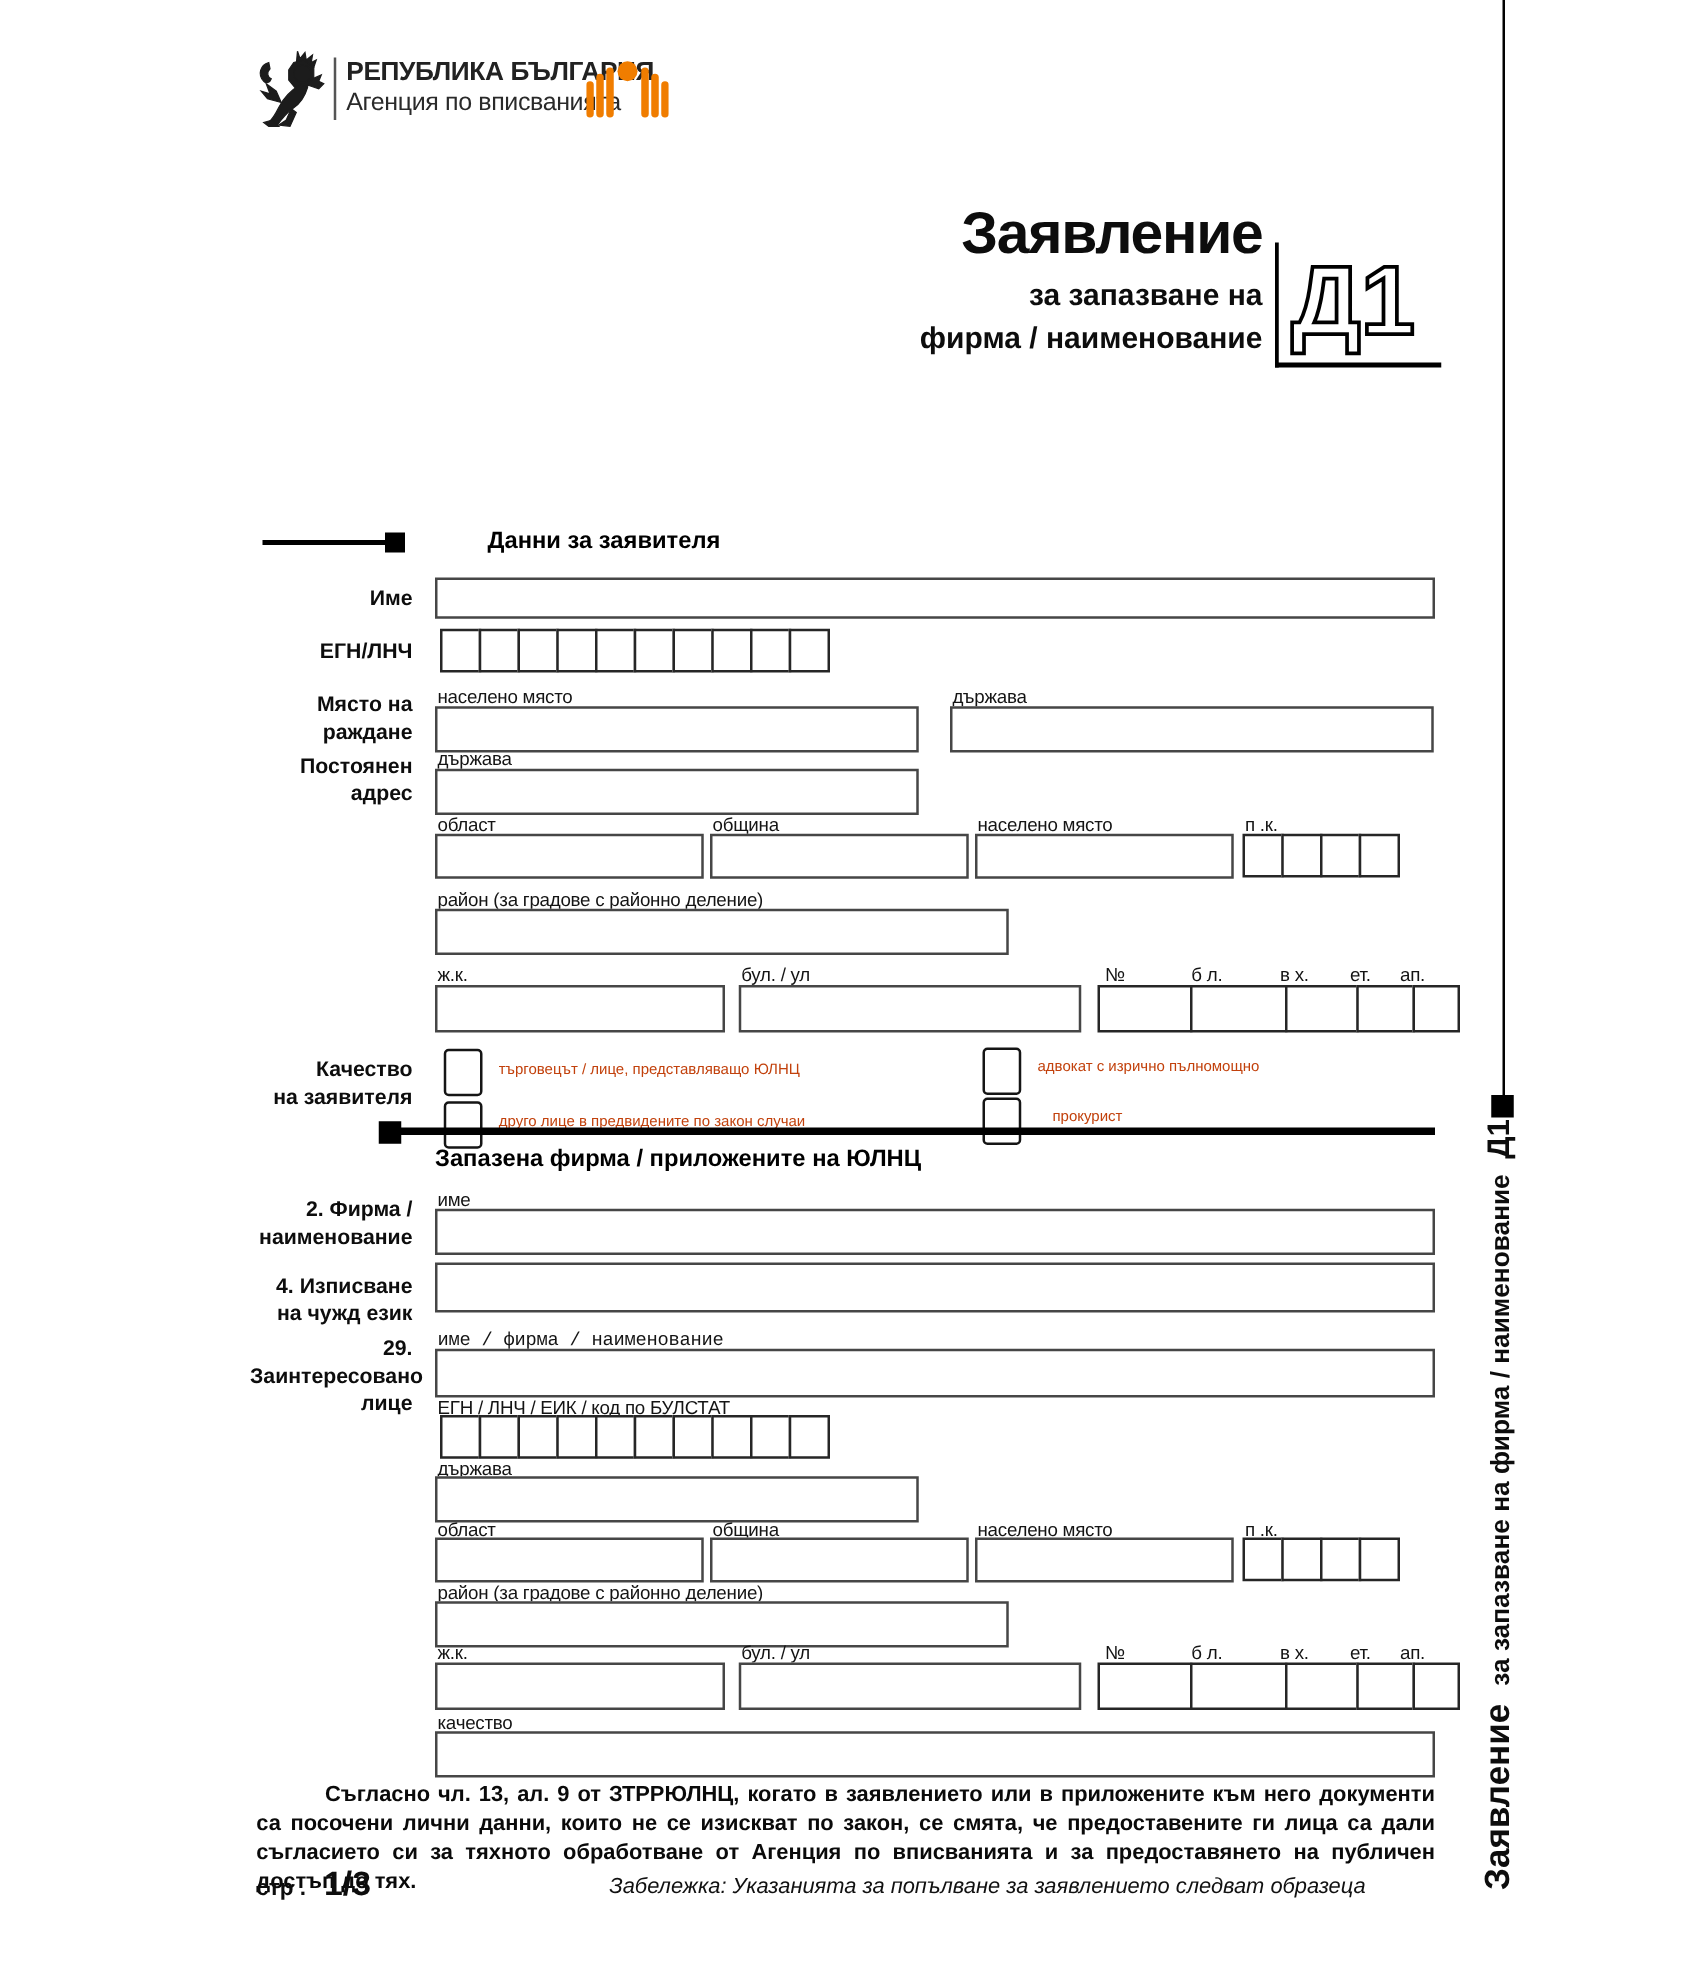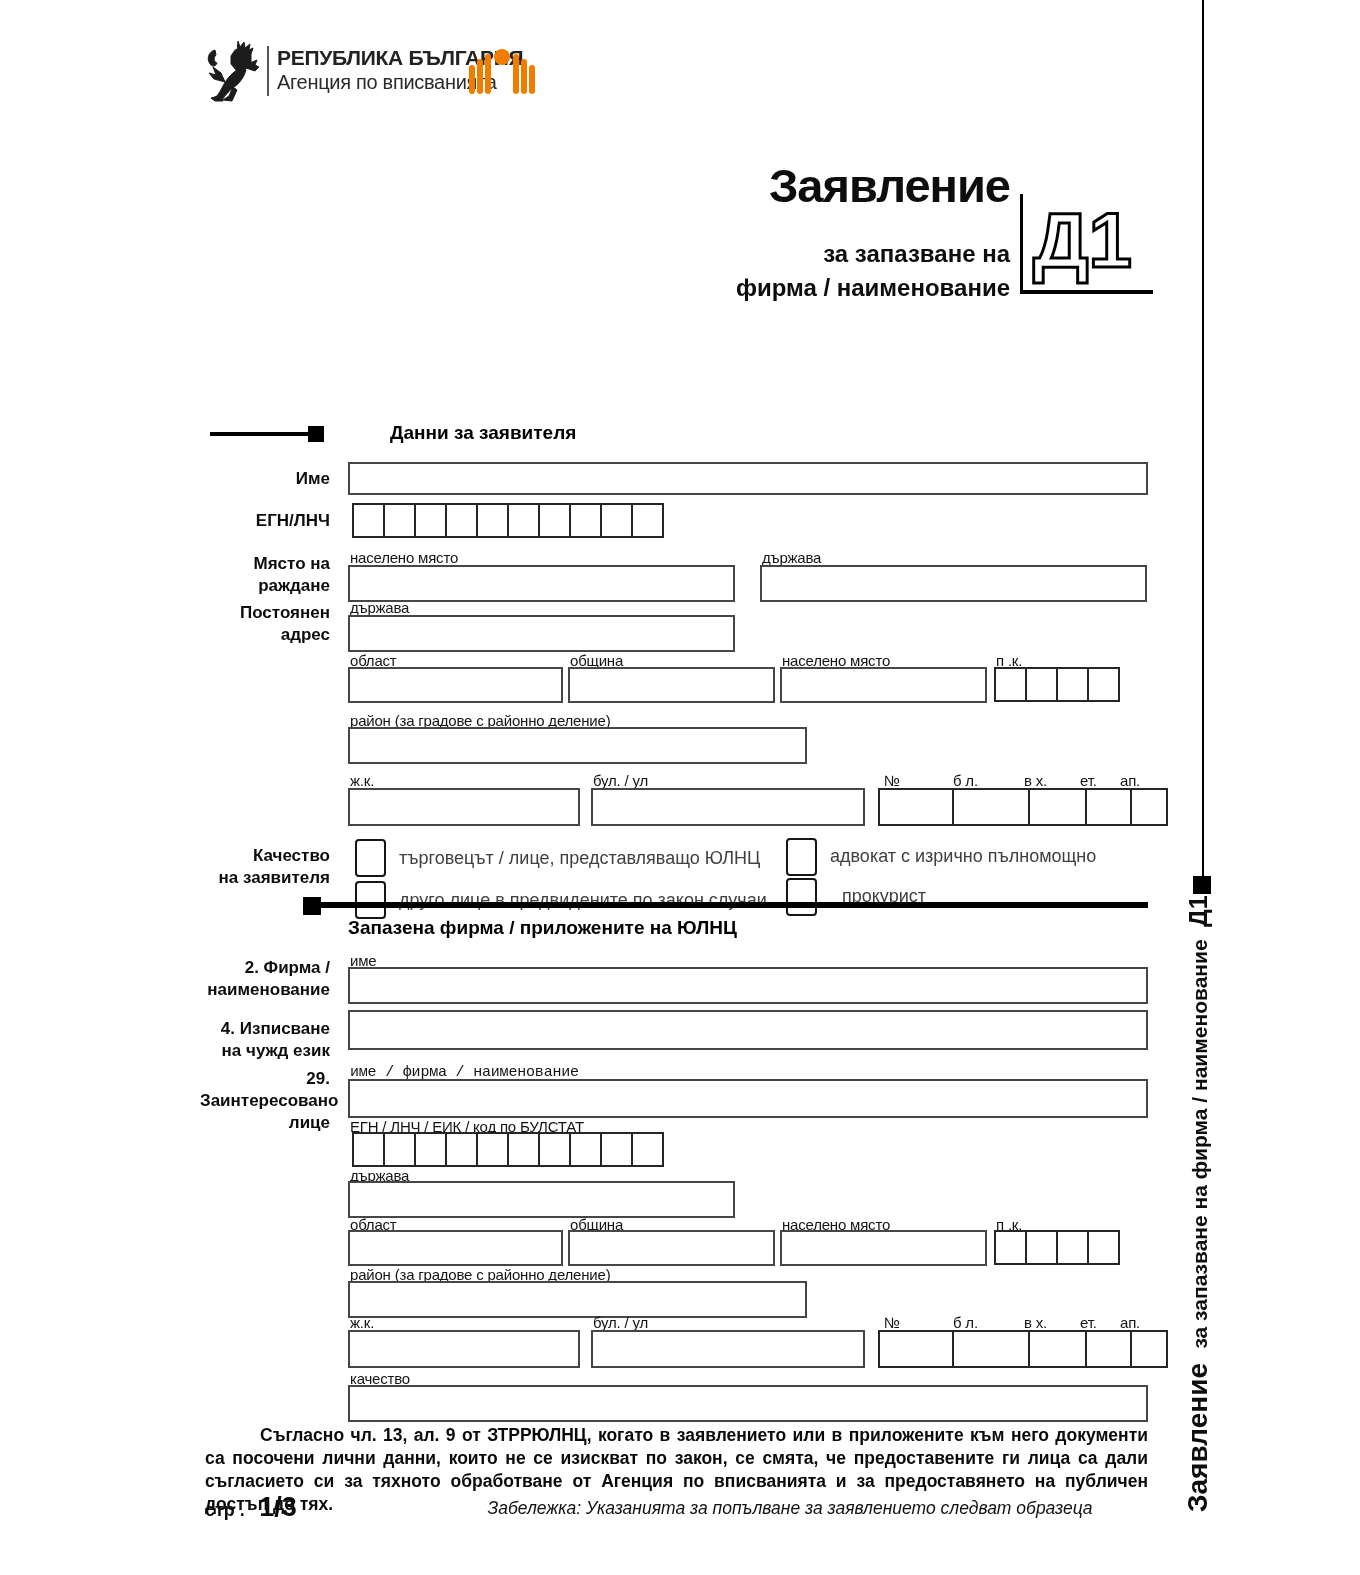--- a/index.html
+++ b/index.html
@@ -9,21 +9,21 @@
   .box{position:absolute;background:#fff;border:2px solid #464646;}
   .sub{position:absolute;font-size:15px;color:#141414;letter-spacing:-0.2px;white-space:nowrap;}
   .blabel{position:absolute;font-weight:bold;font-size:17px;text-align:right;line-height:22px;color:#0d0d0d;white-space:nowrap;}
   .cells{position:absolute;display:flex;}
   .cell{width:29px;height:31px;border:2px solid #262626;background:#fff;margin-left:-2px;}
   .cell:first-child{margin-left:0;}
   .seg{position:absolute;display:flex;}
   .seg>div{height:34px;border:2px solid #262626;background:#fff;margin-left:-2px;}
   .seg>div:first-child{margin-left:0;}
   .chk{position:absolute;width:27px;height:34px;border:2px solid #151515;border-radius:4px;background:#fff;}
-  .chklbl{position:absolute;font-size:18px;color:#404040;white-space:nowrap;}
+  .chklbl{position:absolute;font-size:12px;color:#c2410c;white-space:nowrap;}
   .shead{position:absolute;font-weight:bold;font-size:19px;color:#000;white-space:nowrap;}
   .bar{position:absolute;background:#000;}
   .sq{position:absolute;background:#000;}
 </style>
 </head>
 <body>
 
 <div class="page">
 
   <div class="abs" style="left:205px;top:40px;width:560px;height:62px;">
@@ -51,21 +51,21 @@
         <rect x="16" y="6" width="6" height="40" rx="3"></rect>
         <rect x="44" y="6" width="6" height="40" rx="3"></rect>
         <rect x="52" y="11" width="6" height="35" rx="3"></rect>
         <rect x="60" y="17" width="6" height="29" rx="3"></rect>
       </g>
     </svg>
   </div>
 
   <div class="abs" style="left:560px;top:160px;width:450px;text-align:right;">
     <div style="font-weight:bold;font-size:47px;letter-spacing:-1px;line-height:52px;">Заявление</div>
-    <div style="font-weight:bold;font-size:24px;line-height:34px;margin-top:25px;">за запазване на</div>
+    <div style="font-weight:bold;font-size:24px;line-height:34px;margin-top:8px;">за запазване на</div>
     <div style="font-weight:bold;font-size:24px;line-height:34px;">фирма / наименование</div>
   </div>
   <div class="abs" style="left:1020px;top:194px;width:130px;height:96px;border-left:3px solid #000;border-bottom:4px solid #000;">
     <div style="font-weight:bold;font-size:78px;line-height:92px;padding-left:10px;color:#fff;-webkit-text-stroke:3px #000;">Д1</div>
   </div>
 
   <div class="bar" style="left:210px;top:432px;width:100px;height:4px;"></div>
   <div class="sq" style="left:308px;top:426px;width:16px;height:16px;"></div>
   <div class="shead" style="left:348px;top:422px;margin-left:42px;">Данни за заявителя</div>
 

